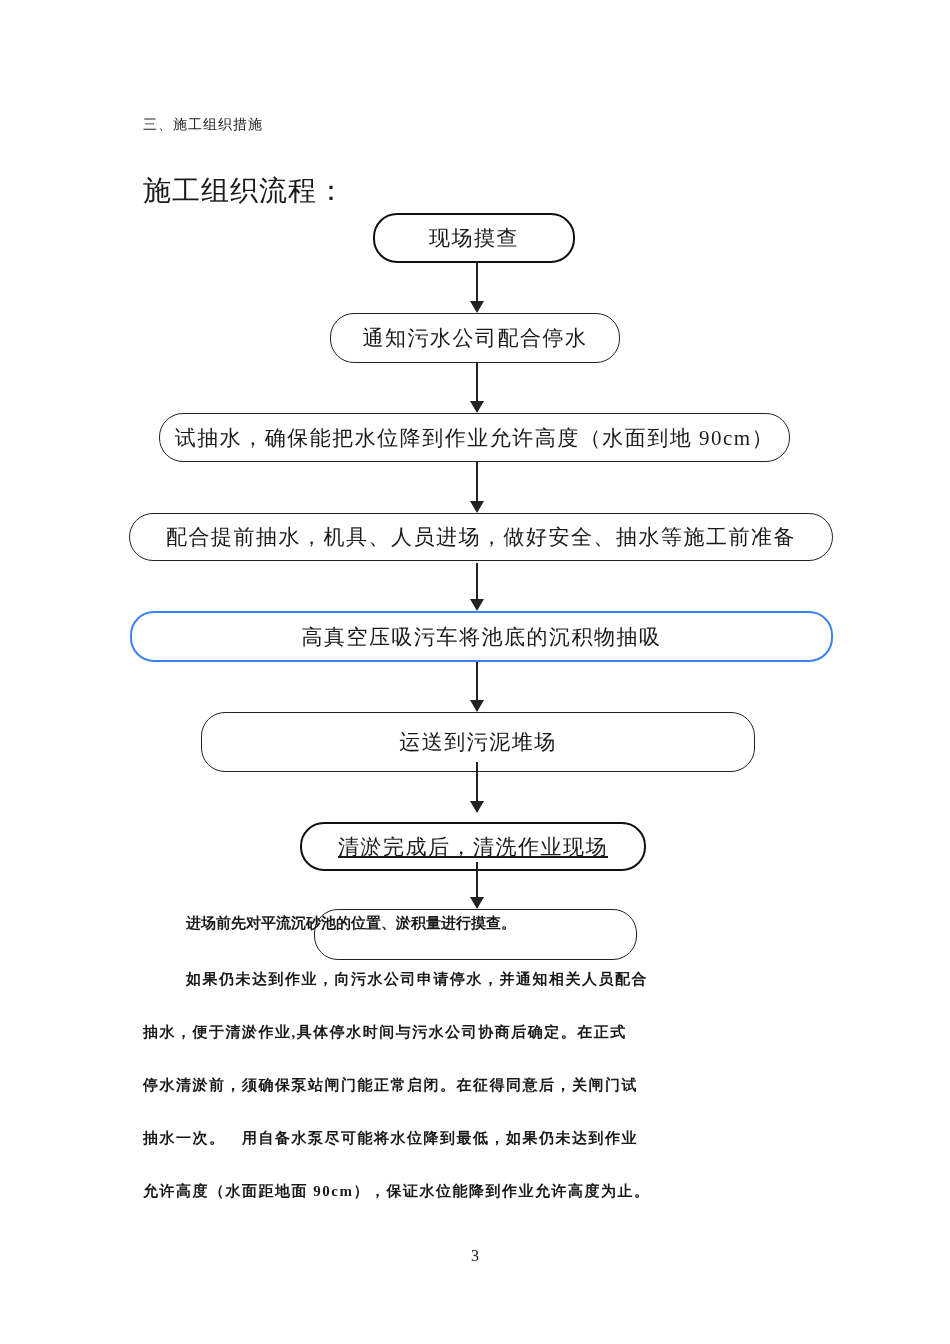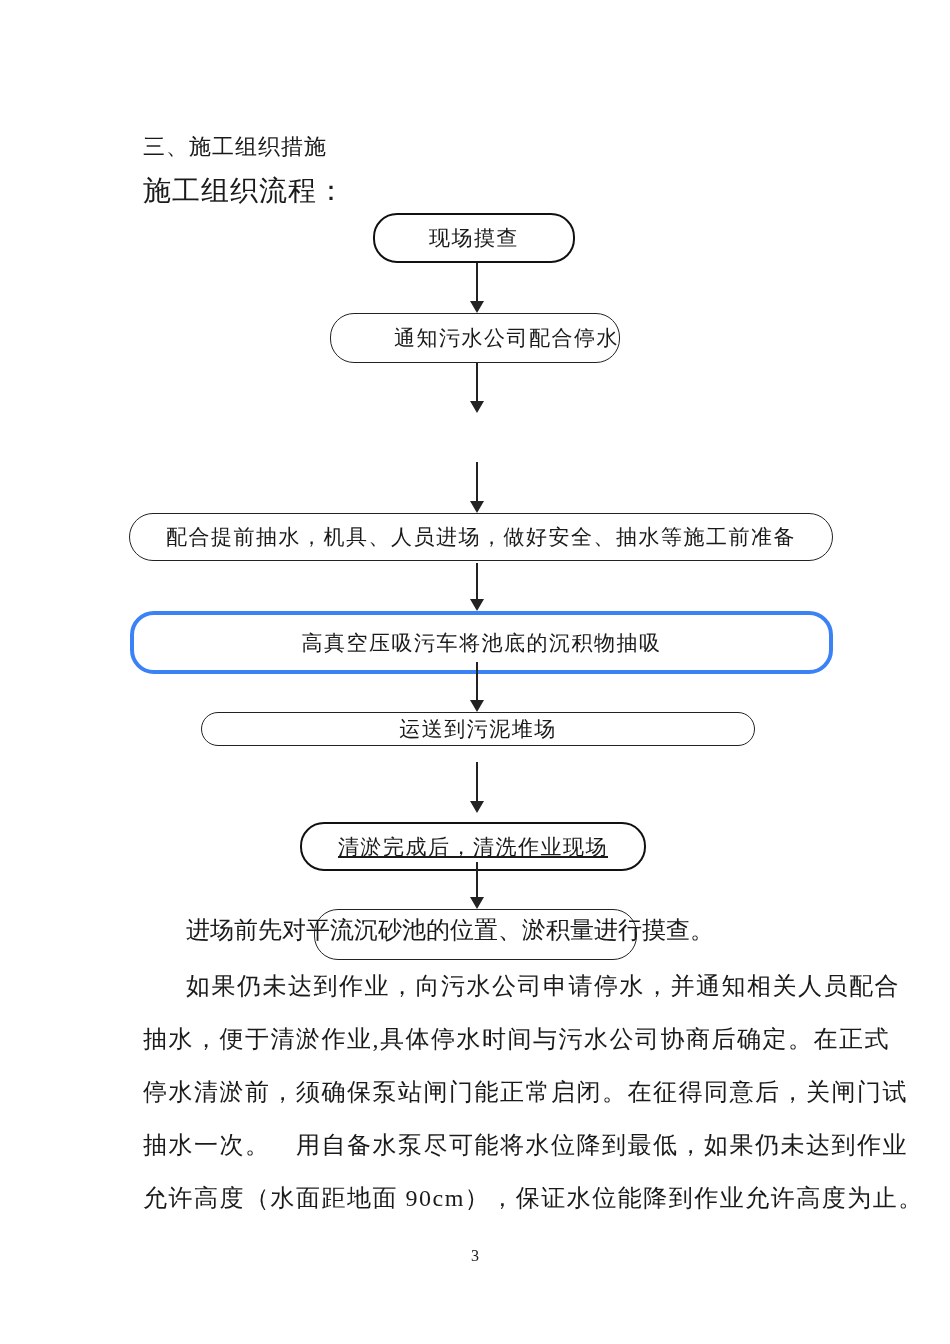--- a/index.html
+++ b/index.html
@@ -7,22 +7,22 @@
     position: relative;
     width: 950px;
     height: 1344px;
     background: #ffffff;
     font-family: "Liberation Serif", "DejaVu Serif", serif;
     color: #1a1a1a;
     overflow: hidden;
   }
   .heading {
     position: absolute;
-    left: 143px; top: 132px;
-    font-size: 22px;
+    left: 143px; top: 116px;
+    font-size: 14px;
     letter-spacing: 1px;
     white-space: nowrap;
   }
   .flow-label {
     position: absolute;
     left: 143px; top: 172px;
     font-size: 28px;
     letter-spacing: 1px;
     white-space: nowrap;
   }
@@ -32,25 +32,25 @@
     display: flex;
     align-items: center;
     justify-content: center;
     font-size: 21px;
     letter-spacing: 1.5px;
     white-space: nowrap;
     box-sizing: border-box;
     border-radius: 24px;
   }
   .b1 { left: 373px; top: 213px; width: 202px; height: 50px; border: 2.5px solid #111; }
-  .b2 { left: 330px; top: 313px; width: 290px; height: 50px; border: 1.4px solid #222; justify-content: flex-end; }
+  .b2 { left: 330px; top: 313px; width: 290px; height: 50px; border: 1.4px solid #222; }
   .b3 { left: 159px; top: 413px; width: 631px; height: 49px; border: 1.6px solid #222; }
   .b4 { left: 129px; top: 513px; width: 704px; height: 48px; border: 1.6px solid #222; }
-  .b5 { left: 130px; top: 611px; width: 703px; height: 63px; border: 4px solid #3b82f6; }
-  .b6 { left: 201px; top: 712px; width: 554px; height: 34px; border: 1.6px solid #222; }
+  .b5 { left: 130px; top: 611px; width: 703px; height: 51px; border: 2px solid #3b82f6; }
+  .b6 { left: 201px; top: 712px; width: 554px; height: 60px; border: 1.6px solid #222; }
   .b7 { left: 300px; top: 822px; width: 346px; height: 49px; border: 2px solid #111; text-decoration: underline; }
   .b8 { left: 314px; top: 909px; width: 323px; height: 51px; border: 1.6px solid #222; }
   .arrow {
     position: absolute;
     left: 477px;
     transform: translateX(-50%);
     display: flex;
     flex-direction: column;
     align-items: center;
   }
@@ -64,23 +64,24 @@
   }
   .a1 { top: 263px; height: 50px; }
   .a2 { top: 363px; height: 50px; }
   .a3 { top: 462px; height: 51px; }
   .a4 { top: 563px; height: 48px; }
   .a5 { top: 662px; height: 50px; }
   .a6 { top: 762px; height: 51px; }
   .a7 { top: 862px; height: 47px; }
   .body-line {
     position: absolute;
-    font-size: 24px;
+    font-size: 15px;
     white-space: nowrap;
     letter-spacing: 1.5px;
+    font-weight: bold;
   }
   .l1 { left: 186px; top: 914px; letter-spacing: 0; }
   .l2 { left: 186px; top: 970px; }
   .l3 { left: 143px; top: 1023px; }
   .l4 { left: 143px; top: 1076px; }
   .l5 { left: 143px; top: 1129px; text-align: center; }
   .l6 { left: 143px; top: 1182px; }
   .page-number {
     position: absolute;
     left: 0; top: 1247px;
@@ -95,20 +96,23 @@
 <div class="page">
 
   <div class="heading">三、施工组织措施</div>
   <div class="flow-label">施工组织流程：</div>
 
   <div class="fc-box b1">
     <span>现场摸查</span>
   </div>
   <div class="fc-box b2">
     <span>通知污水公司配合停水</span>
+  </div>
+  <div class="fc-box b3">
+    <span>试抽水，确保能把水位降到作业允许高度（水面到地 90cm）</span>
   </div>
   <div class="fc-box b4">
     <span>配合提前抽水，机具、人员进场，做好安全、抽水等施工前准备</span>
   </div>
   <div class="fc-box b5">
     <span>高真空压吸污车将池底的沉积物抽吸</span>
   </div>
   <div class="fc-box b6">
     <span>运送到污泥堆场</span>
   </div>

